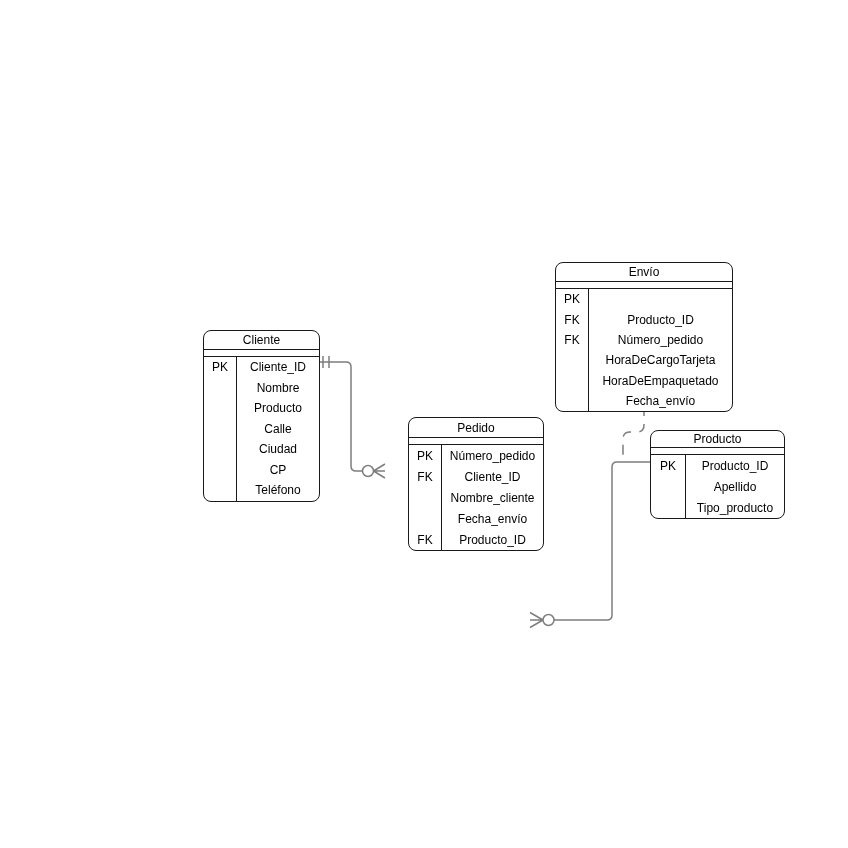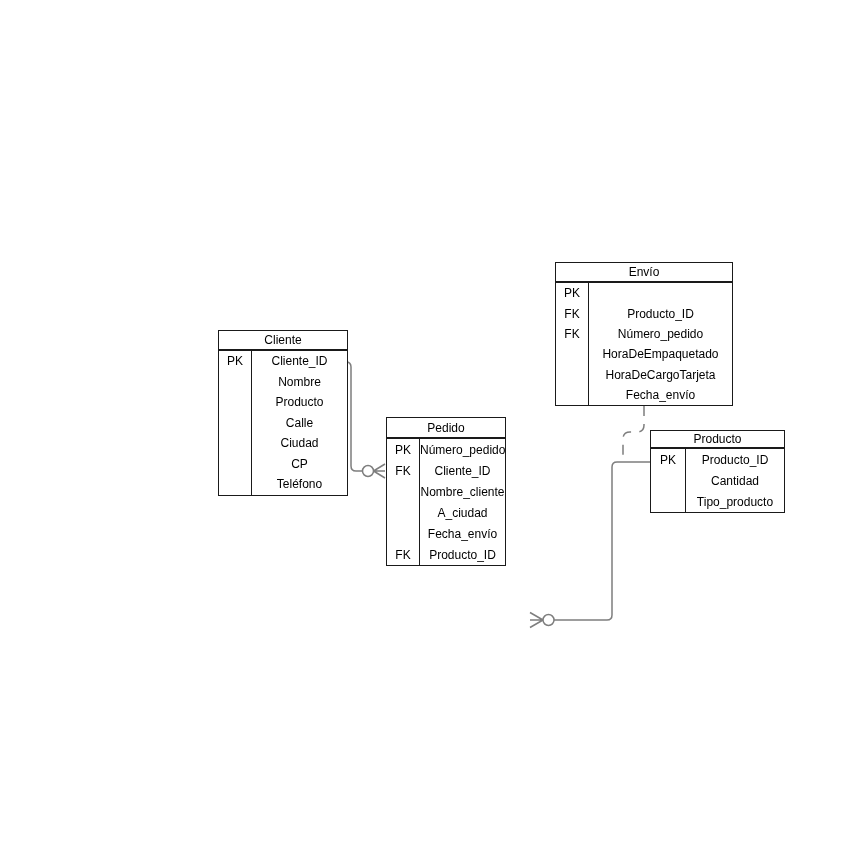--- a/index.html
+++ b/index.html
@@ -21,53 +21,53 @@
   .wires{position:absolute;left:0;top:0;width:848px;height:848px;pointer-events:none;}
   .wires path, .wires line{fill:none;stroke:var(--connector);stroke-width:1.5;}
   .wires path.dashed{stroke-dasharray:10 8;}
   .wires circle{fill:var(--table-fill);stroke:var(--connector);stroke-width:1.5;}
 
   .er-table{
     position:absolute;
     box-sizing:border-box;
     background:var(--table-fill);
     border:1.5px solid var(--table-border);
-    border-radius:0;
+    border-radius:8px;
     font-size:12px;
     line-height:1;
   }
   .er-title{
     display:flex;align-items:center;justify-content:center;
     border-bottom:1.3px solid var(--table-border);
     white-space:nowrap;
   }
   .er-body{
     border-top:1.3px solid var(--table-border);
-    margin-top:0;
+    margin-top:6px;
   }
   .er-row{display:flex;}
   .er-key{
     flex:none;
     display:flex;align-items:center;justify-content:center;
     border-right:1.3px solid var(--table-border);
     white-space:nowrap;
   }
   .er-field{
     flex:1;
     display:flex;align-items:center;justify-content:center;
     white-space:nowrap;
   }
 
   
-  #t-cliente{left:218px;top:330px;width:130px;}
+  #t-cliente{left:203px;top:330px;width:117px;}
   #t-cliente .er-title{height:18px;}
   #t-cliente .er-row{height:20.5px;}
   #t-cliente .er-key{width:32px;}
   
-  #t-pedido{left:386px;top:417px;width:120px;}
+  #t-pedido{left:408px;top:417px;width:136px;}
   #t-pedido .er-title{height:19px;}
   #t-pedido .er-row{height:21px;}
   #t-pedido .er-key{width:32px;}
   
   #t-envio{left:555px;top:262px;width:178px;}
   #t-envio .er-title{height:18px;}
   #t-envio .er-row{height:20.4px;}
   #t-envio .er-key{width:32px;}
   
   #t-producto{left:650px;top:430px;width:135px;}
@@ -147,24 +147,20 @@
       <div class="er-row">
           <span class="er-key">FK</span>
           <span class="er-field">Cliente_ID</span>
         </div>
       <div class="er-row">
           <span class="er-key"></span>
           <span class="er-field">Nombre_cliente</span>
         </div>
       <div class="er-row">
           <span class="er-key"></span>
-          <span class="er-field">A_ciudad</span>
-        </div>
-      <div class="er-row">
-          <span class="er-key"></span>
           <span class="er-field">Fecha_envío</span>
         </div>
       <div class="er-row">
           <span class="er-key">FK</span>
           <span class="er-field">Producto_ID</span>
         </div>
     </div>
   </div>
 
   <div class="er-table" id="t-envio">
@@ -176,43 +172,43 @@
       <div class="er-row">
           <span class="er-key">FK</span>
           <span class="er-field">Producto_ID</span>
         </div>
       <div class="er-row">
           <span class="er-key">FK</span>
           <span class="er-field">Número_pedido</span>
         </div>
       <div class="er-row">
           <span class="er-key"></span>
+          <span class="er-field">HoraDeCargoTarjeta</span>
+        </div>
+      <div class="er-row">
+          <span class="er-key"></span>
           <span class="er-field">HoraDeEmpaquetado</span>
-        </div>
-      <div class="er-row">
-          <span class="er-key"></span>
-          <span class="er-field">HoraDeCargoTarjeta</span>
         </div>
       <div class="er-row">
           <span class="er-key"></span>
           <span class="er-field">Fecha_envío</span>
         </div>
     </div>
   </div>
 
   <div class="er-table" id="t-producto">
     <div class="er-title">Producto</div>
     <div class="er-body">
       <div class="er-row">
           <span class="er-key">PK</span>
           <span class="er-field">Producto_ID</span>
         </div>
       <div class="er-row">
           <span class="er-key"></span>
-          <span class="er-field">Cantidad</span>
+          <span class="er-field">Apellido</span>
         </div>
       <div class="er-row">
           <span class="er-key"></span>
           <span class="er-field">Tipo_producto</span>
         </div>
     </div>
   </div>
 
 </div>
 

